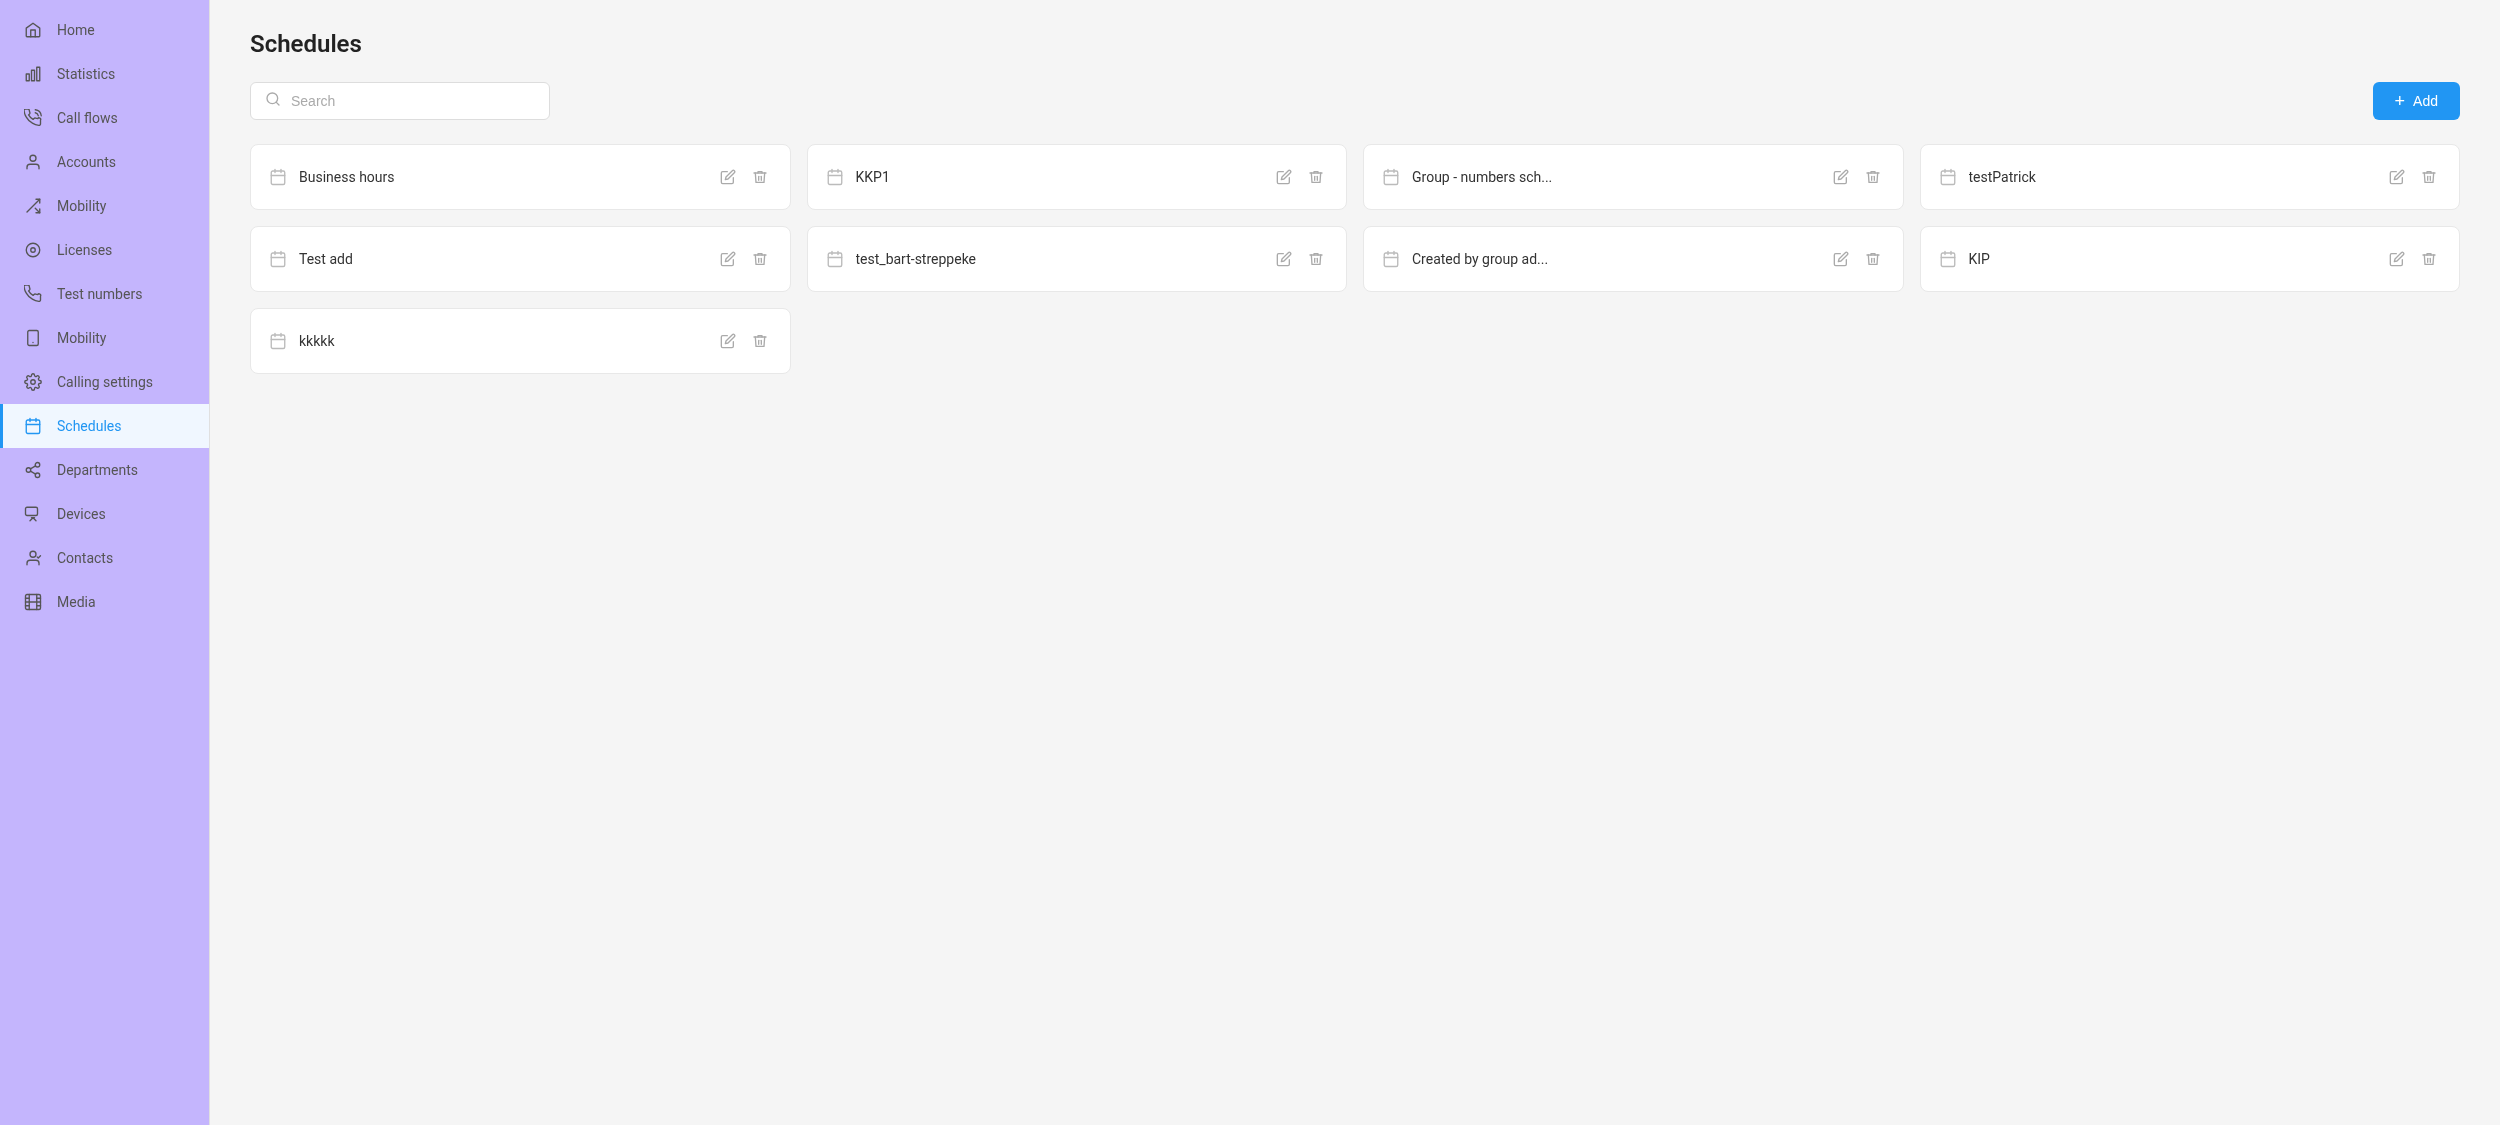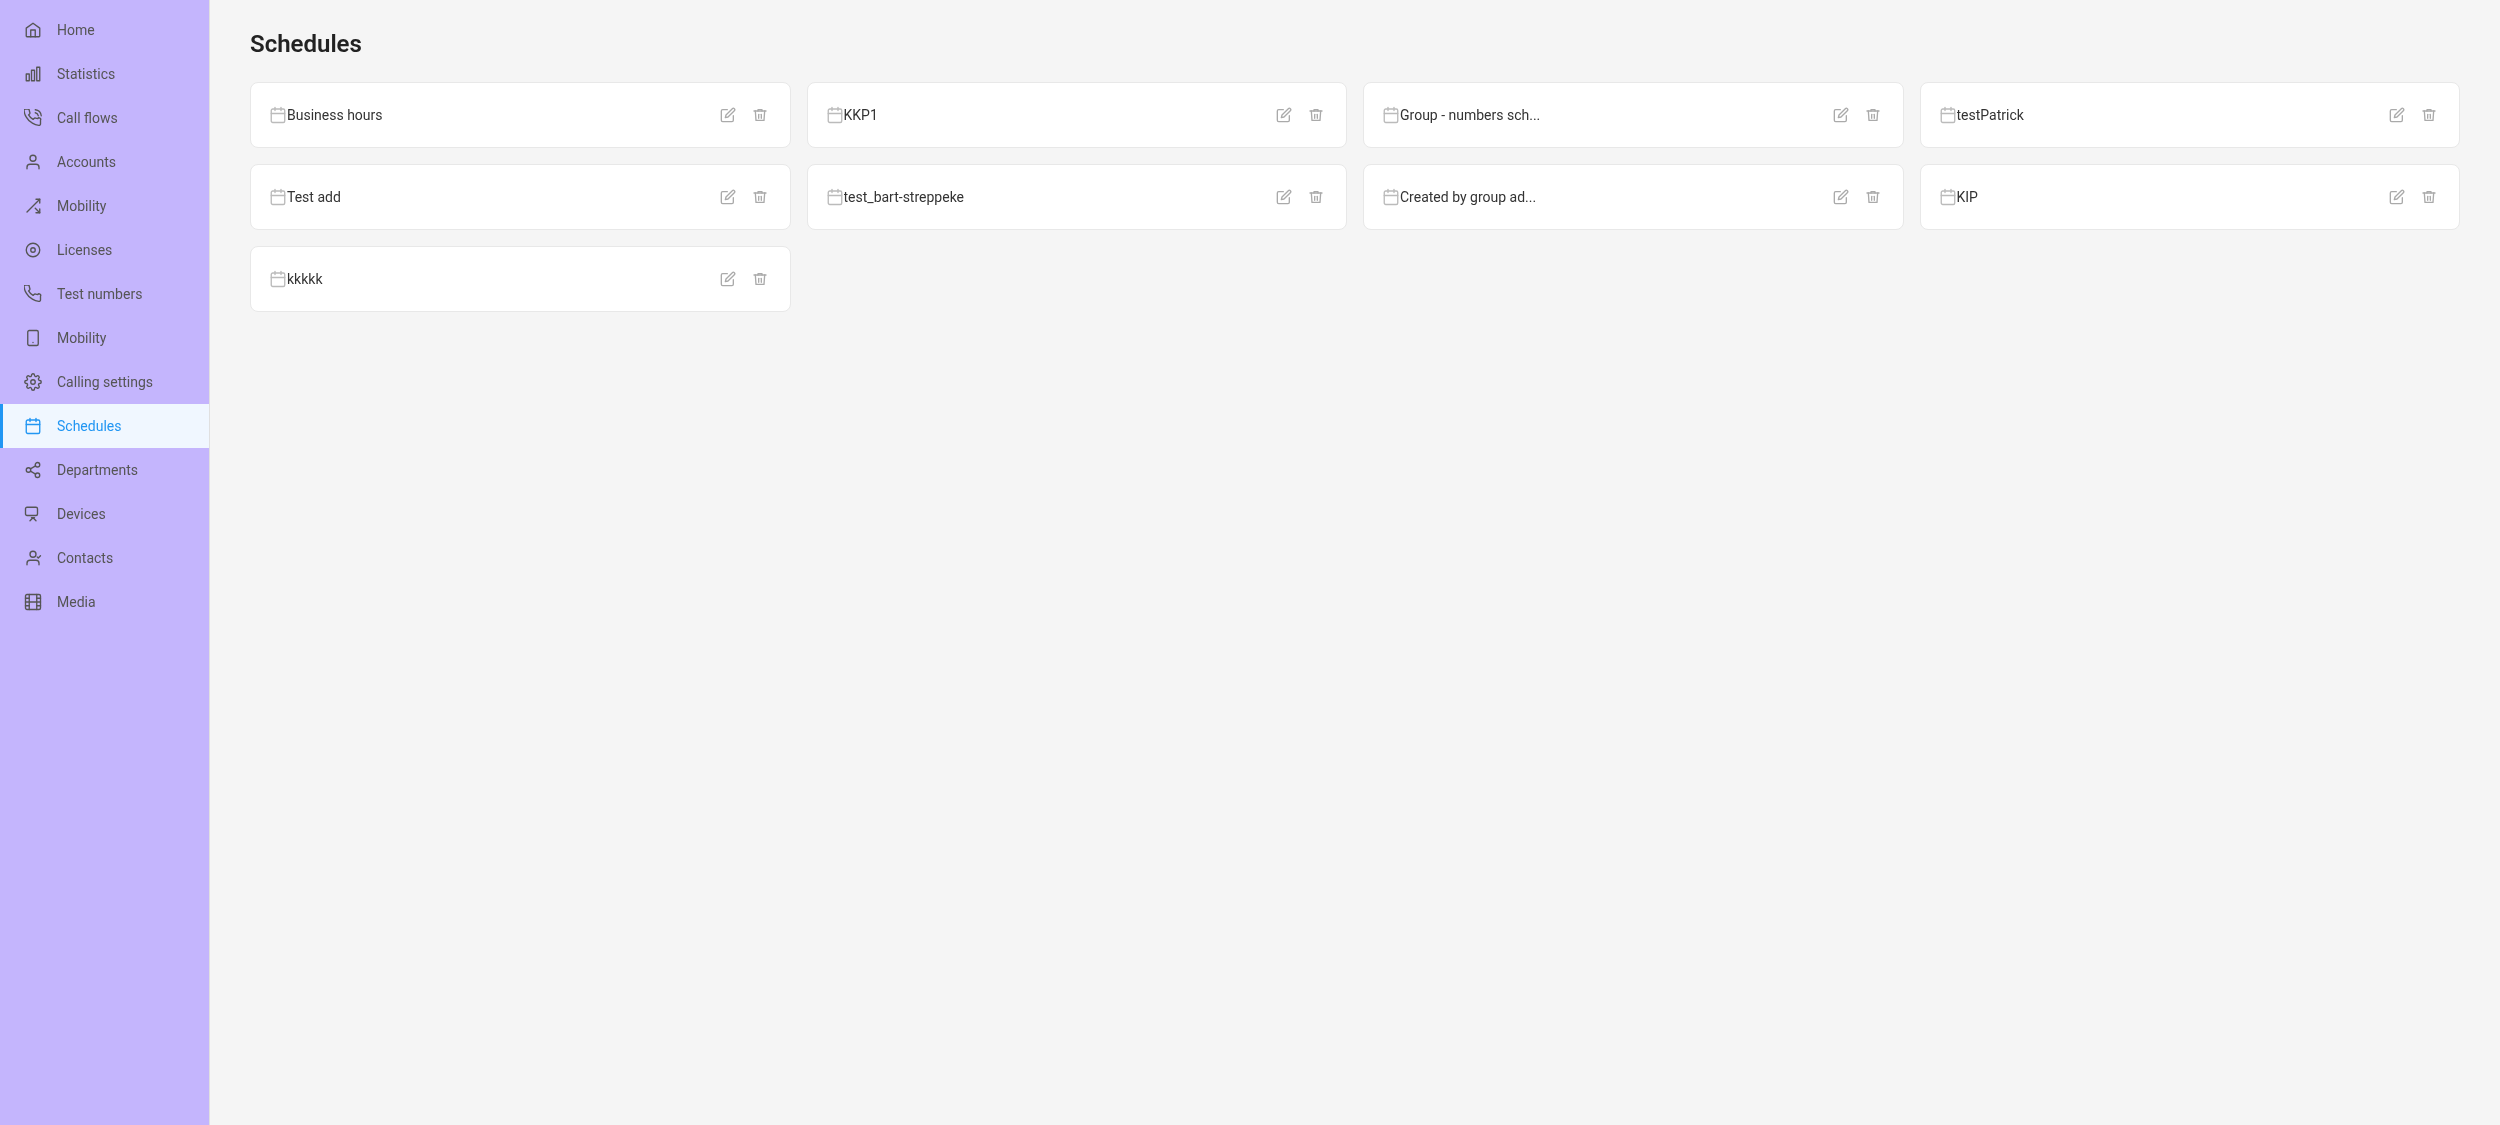--- a/index.html
+++ b/index.html
@@ -133,20 +133,21 @@
       gap: 16px;
     }
 
     .card {
       background: #fff;
       border: 1px solid #e8e8e8;
       border-radius: 8px;
       padding: 20px 18px;
       display: flex;
       align-items: center;
+      gap: 12px;
       position: relative;
     }
     .card-icon {
       color: #aaa;
       display: flex;
       align-items: center;
     }
     .card-label {
       flex: 1;
       font-size: 14px;
@@ -332,20 +333,35 @@
     </span>
     <span>Media</span>
   </div>
 </div>
 
 <div class="main">
   <div class="content">
     <h1 class="page-title">Schedules</h1>
 
 
+    <div class="toolbar">
+      <div class="search-box">
+        <span>
+          <svg width="16" height="16" viewBox="0 0 24 24" style="stroke:#aaa;fill:none;stroke-width:2">
+              <circle cx="11" cy="11" r="8"></circle>
+              <line x1="21" y1="21" x2="16.65" y2="16.65"></line>
+            </svg>
+        </span>
+        <input type="text" placeholder="Search" style="">
+      </div>
+      <button class="add-btn">
+        <span style="font-size:18px;line-height:1;">+</span>
+        <span>Add</span>
+      </button>
+    </div>
 
     <div class="cards-grid">
 
       <div class="card">
         <span class="card-icon">
           <svg width="18" height="18" viewBox="0 0 24 24" style="stroke:#bbb;fill:none;stroke-width:1.8">
               <rect x="3" y="4" width="18" height="18" rx="2"></rect>
               <line x1="16" y1="2" x2="16" y2="6"></line>
               <line x1="8" y1="2" x2="8" y2="6"></line>
               <line x1="3" y1="10" x2="21" y2="10"></line>

